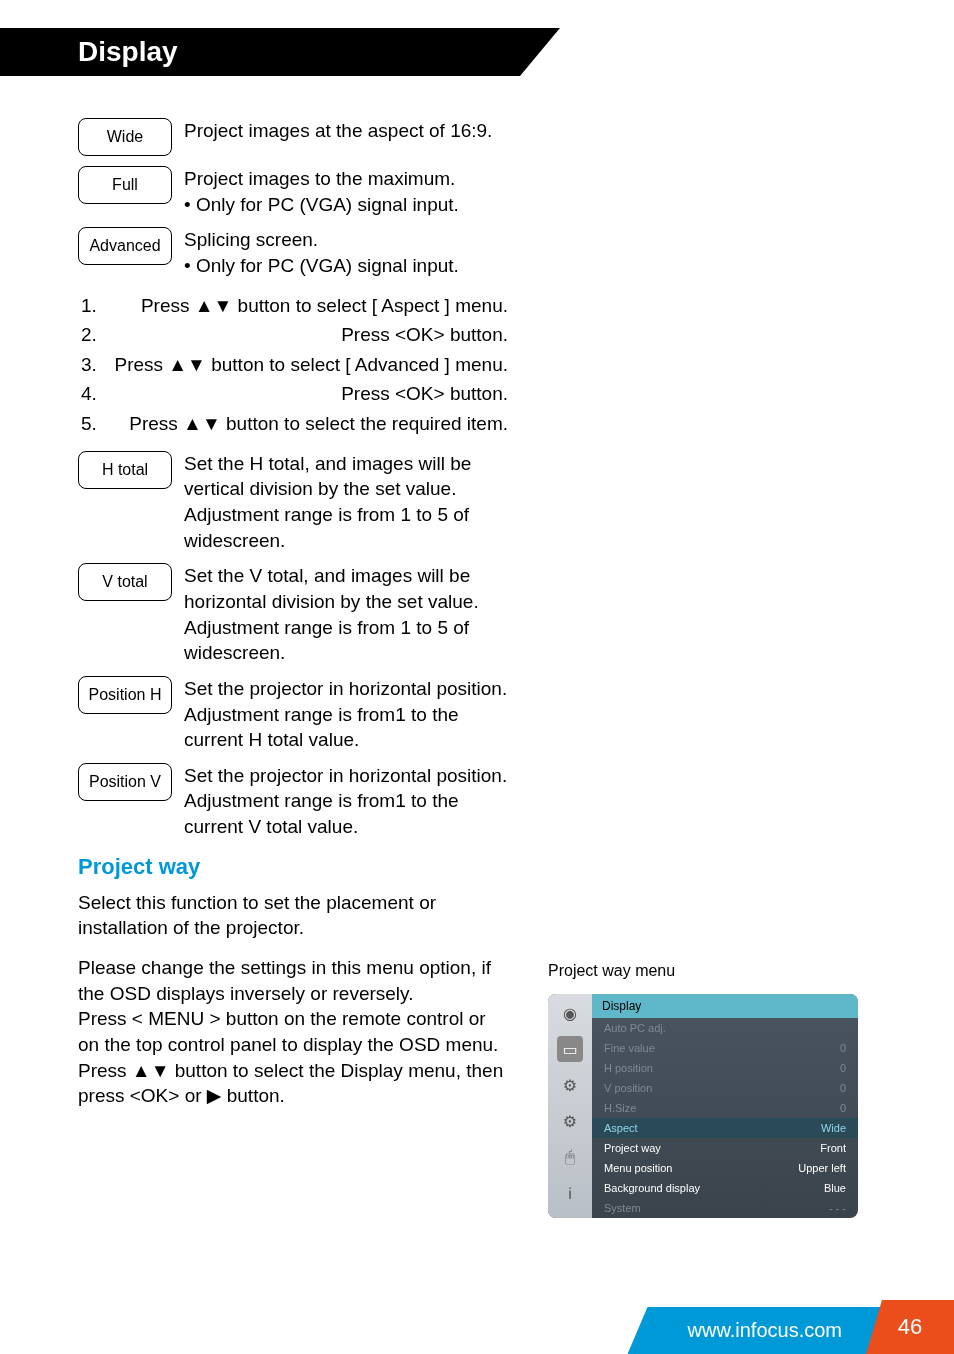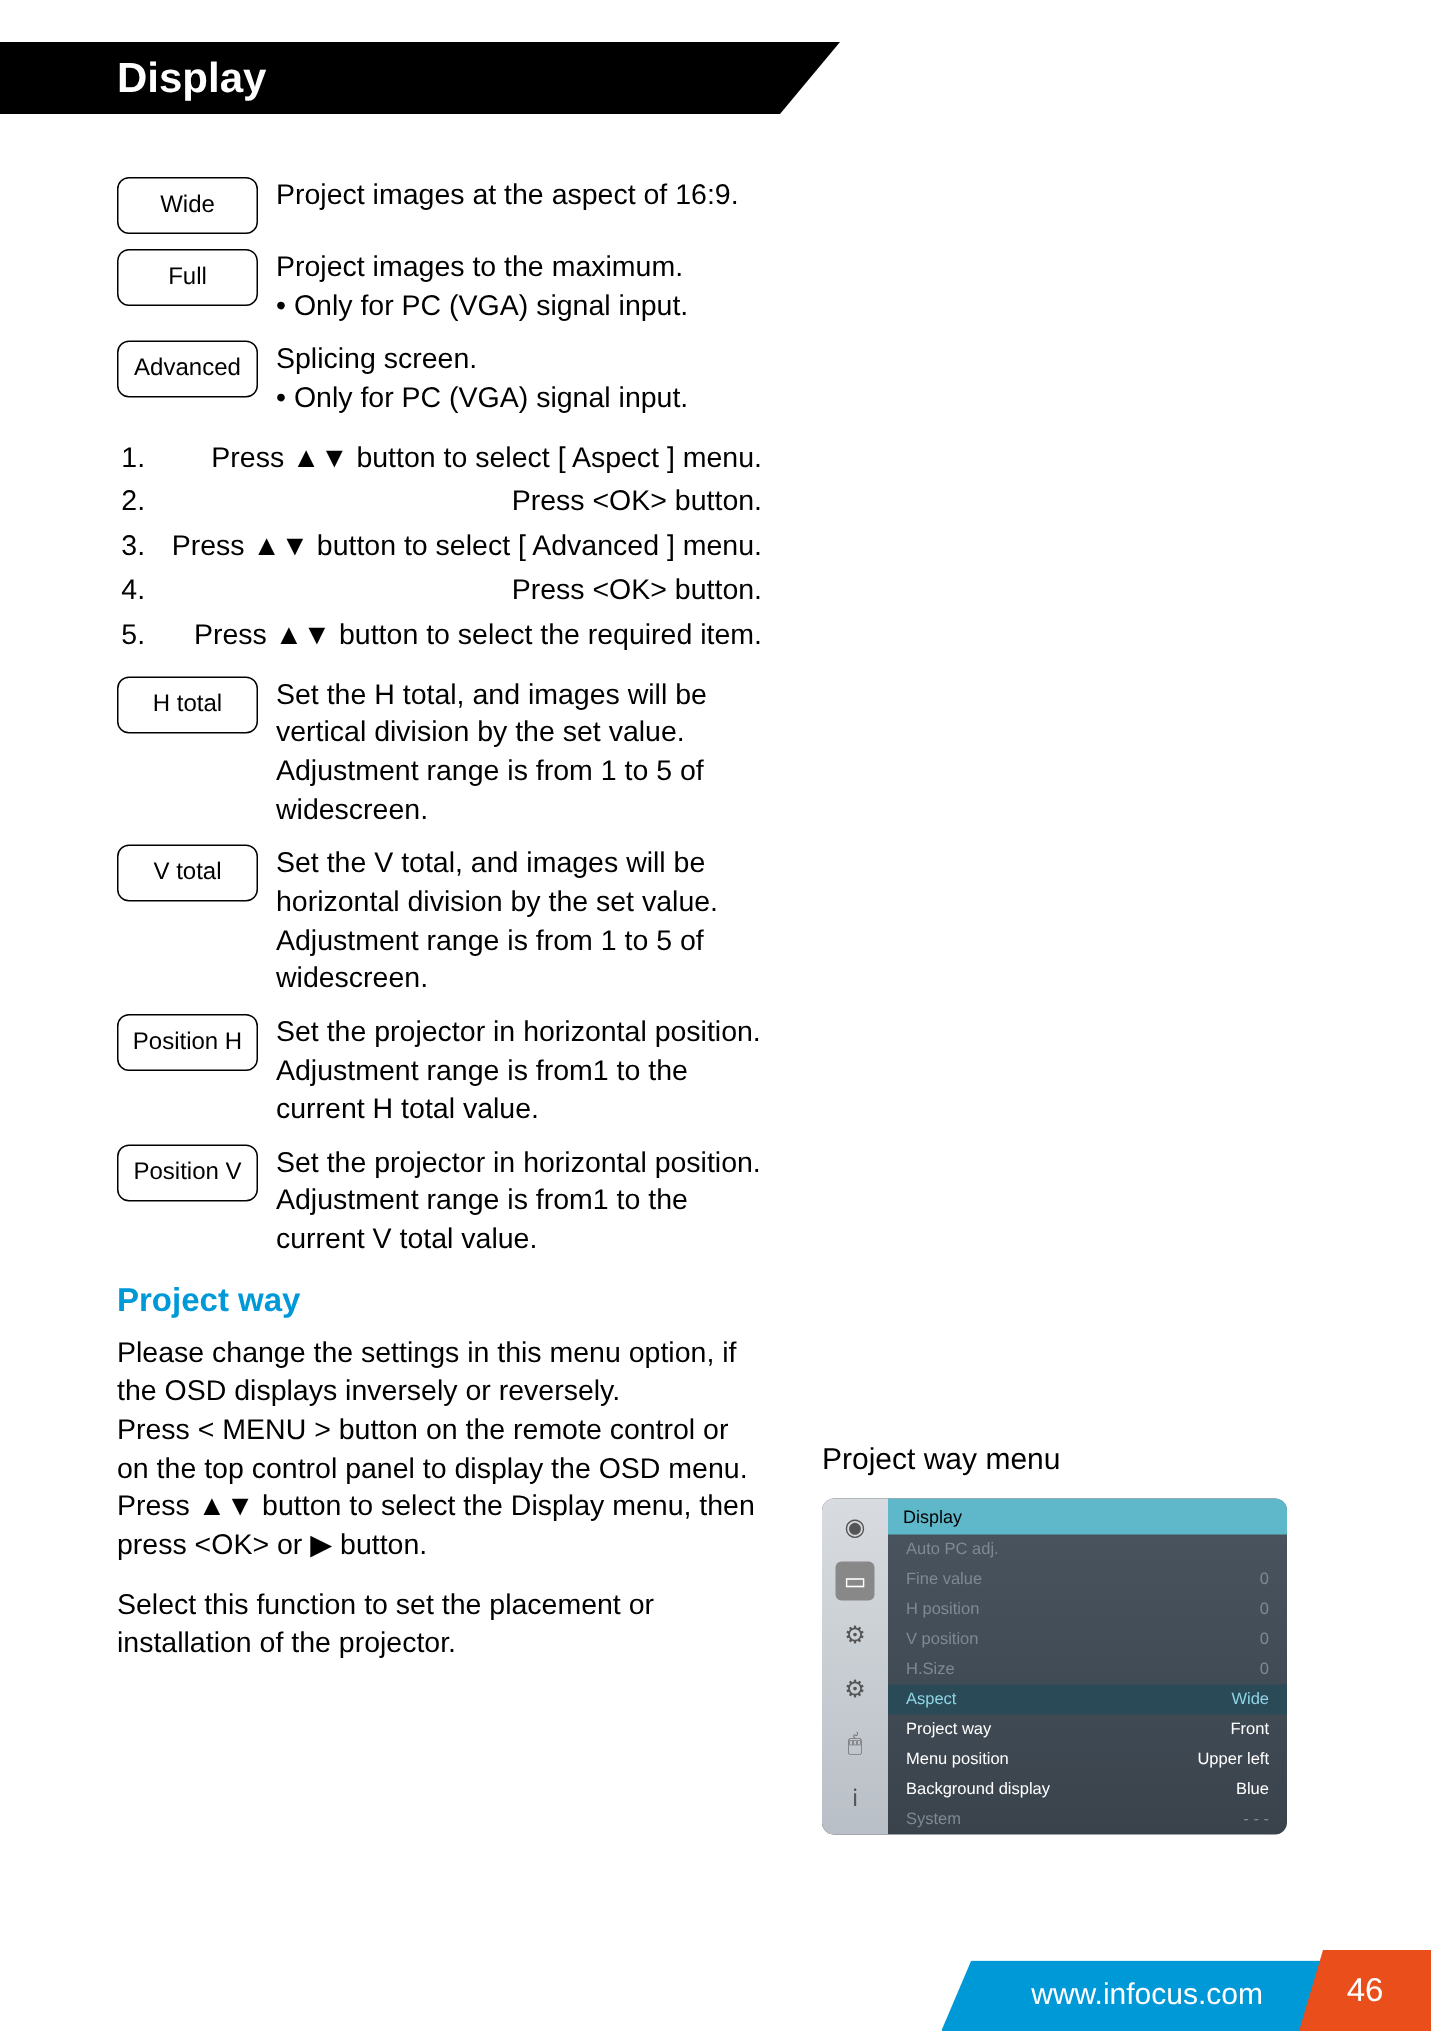--- a/index.html
+++ b/index.html
@@ -55,21 +55,21 @@
     margin-right: 12px;
     flex-shrink: 0;
     padding: 4px 2px;
     text-align: center;
   }
   .opt-desc { font-size: 19px; line-height: 1.35; }
   .steps { list-style: decimal; padding-left: 24px; margin: 14px 0; }
   .steps li { font-size: 19px; margin-bottom: 4px; line-height: 1.35; text-align: right; }
   .section-title-blue { color: #0099d8; font-size: 22px; font-weight: bold; margin: 14px 0 10px; }
   .para { font-size: 19px; line-height: 1.35; margin-bottom: 14px; }
-  .menu-title { font-size: 20px; margin-bottom: 14px; margin-top: 4px; }
+  .menu-title { font-size: 16px; margin-bottom: 14px; margin-top: 4px; }
   .osd {
     width: 310px;
     border-radius: 8px;
     overflow: hidden;
     background: linear-gradient(#4a5560, #3a434c);
     font-size: 11px;
     color: #c9cdd2;
   }
   .osd-row { display: flex; }
   .osd-icons {
@@ -180,23 +180,23 @@
       <div class="opt-desc" style="white-space:pre-line">Set the projector in horizontal position.
 Adjustment range is from1 to the current H total value.</div>
     </div>
     <div class="opt-row">
       <div class="opt-box">Position V</div>
       <div class="opt-desc" style="white-space:pre-line">Set the projector in horizontal position.
 Adjustment range is from1 to the current V total value.</div>
     </div>
 
     <div class="section-title-blue">Project way</div>
+    <div class="para">Select this function to set the placement or installation of the projector.</div>
     <div class="para" style="white-space:pre-line">Please change the settings in this menu option, if the OSD displays inversely or reversely.
 Press &lt; MENU &gt; button on the remote control or on the top control panel to display the OSD menu. Press ▲▼ button to select the Display menu, then press &lt;OK&gt; or ▶ button.</div>
-    <div class="para">Select this function to set the placement or installation of the projector.</div>
   </div>
 
   <div class="col-right" style="padding-top:840px;">
     <div class="menu-title">Project way menu</div>
     <div class="osd">
       <div class="osd-row">
         <div class="osd-icons">
           <div class="osd-icon">◉</div>
           <div class="osd-icon" style="background:#888;color:#fff">▭</div>
           <div class="osd-icon">⚙</div>

